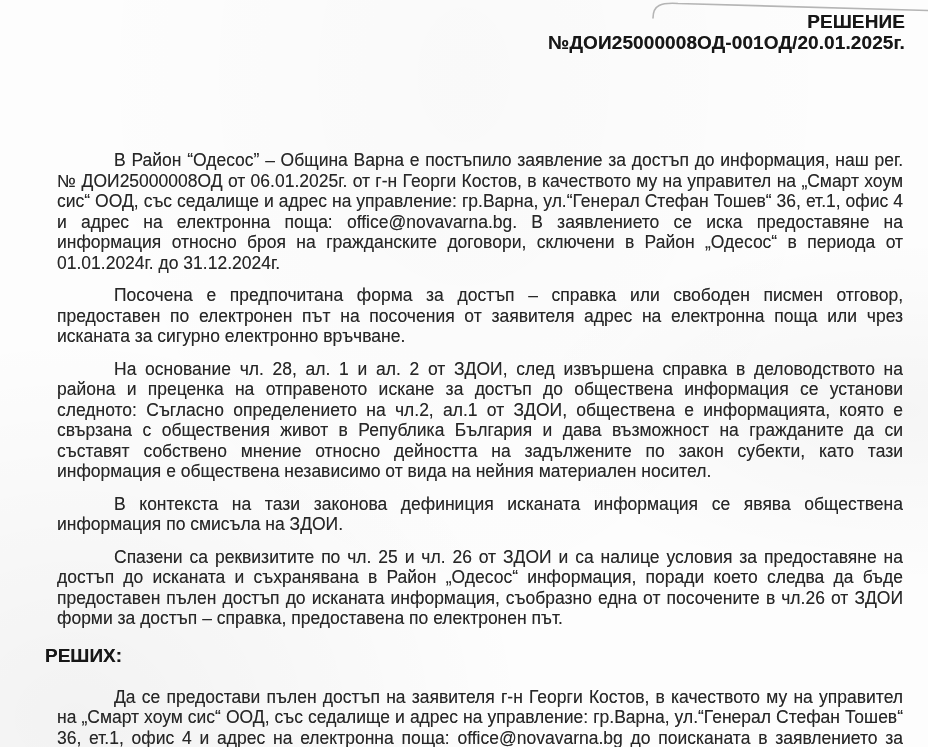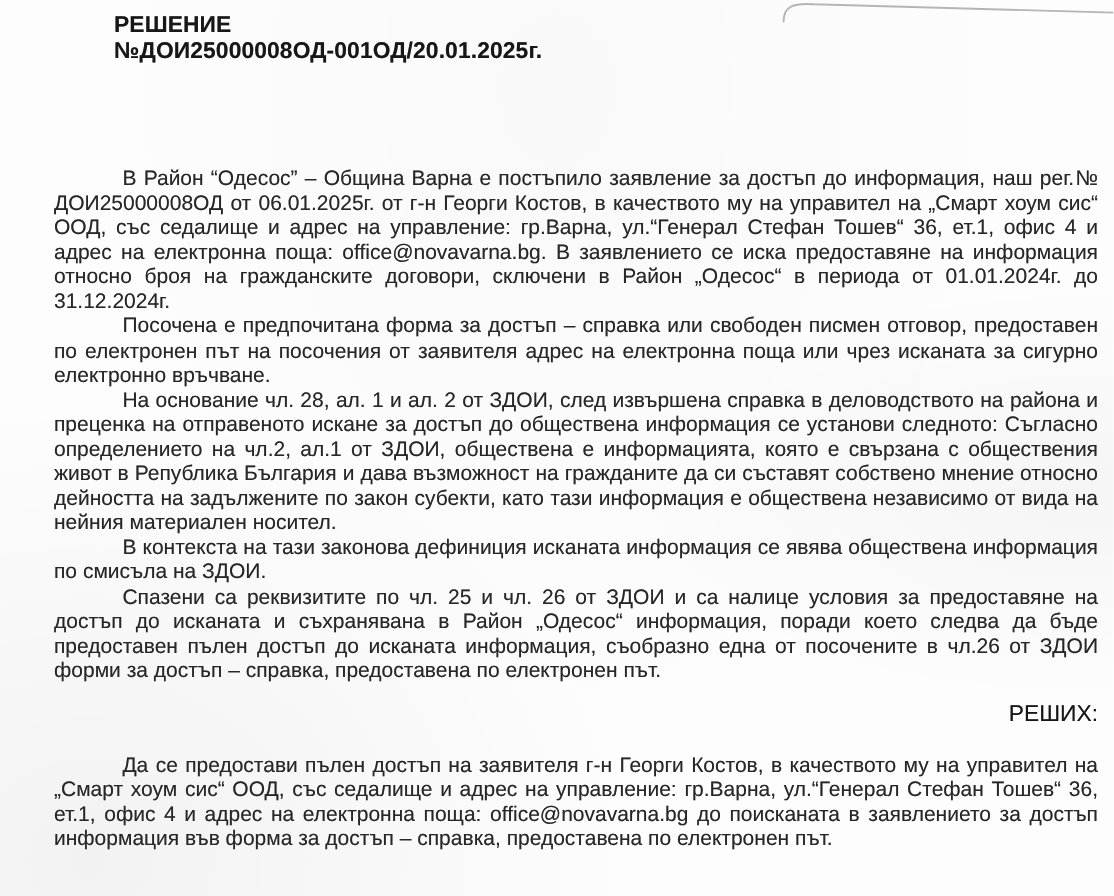--- a/index.html
+++ b/index.html
@@ -25,47 +25,47 @@
     left: 648px;
     width: 280px;
     height: 34px;
     pointer-events: none;
   }
   .doc-header {
     position: absolute;
     top: 11px;
     left: 95px;
     width: 810px;
-    text-align: left;
+    text-align: right;
     font-weight: 700;
     font-size: 19px;
     line-height: 21px;
     letter-spacing: 0.1px;
     color: #171717;
     text-shadow: 0 0 0.5px rgba(23,23,23,0.55);
   }
   .doc-body {
     position: absolute;
     top: 138px;
     left: 45px;
     width: 870px;
     color: #272727;
     font-size: 17.5px;
     line-height: 20.5px;
     text-shadow: 0 0 0.5px rgba(39,39,39,0.45);
   }
   .doc-body p {
-    margin: 0;
+    margin: 12px;
     text-align: justify;
     text-indent: 57px;
   }
   .decision-heading {
     margin: 16px 0 21px 0;
-    text-align: right;
-    font-weight: 400;
+    text-align: left;
+    font-weight: 700;
     font-size: 19px;
     line-height: 21px;
     color: #171717;
     text-shadow: 0 0 0.5px rgba(23,23,23,0.55);
   }
 </style>
 </head>
 <body>
 
 <div class="page">

